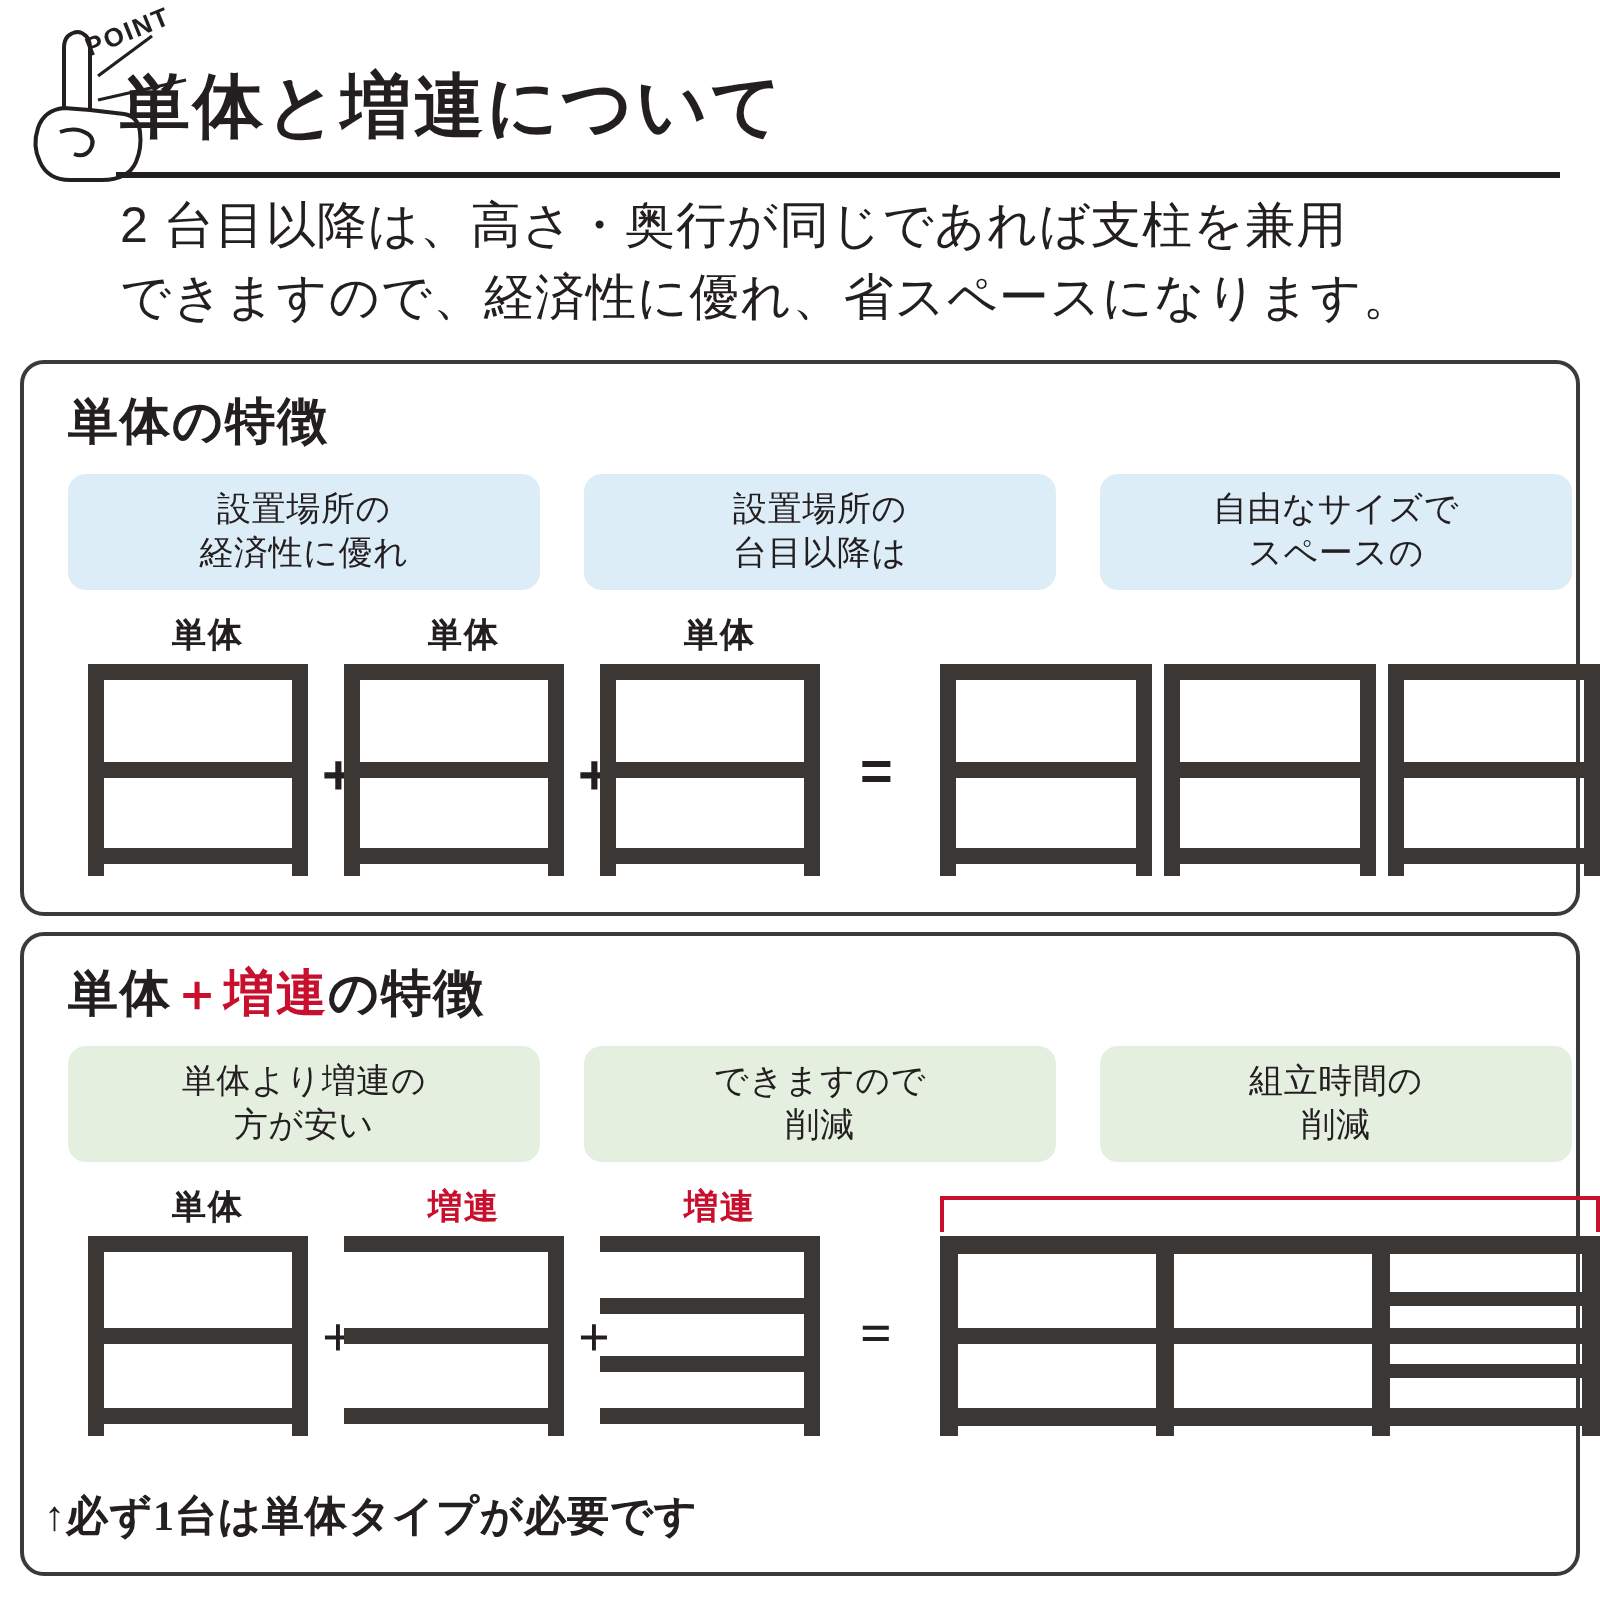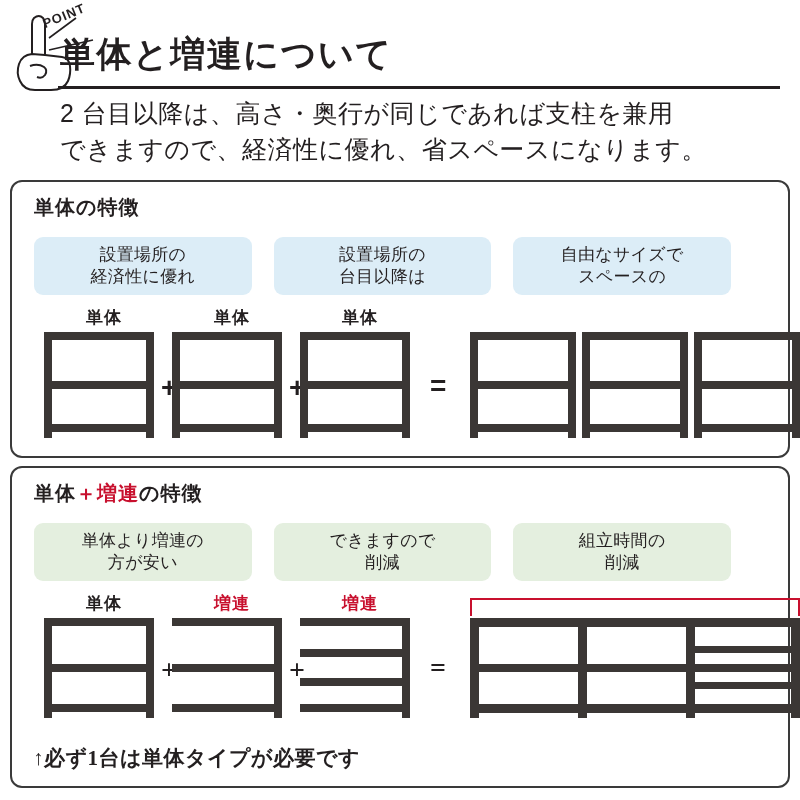--- a/index.html
+++ b/index.html
@@ -42,26 +42,26 @@
   .panel{
     position:absolute;left:10px;width:780px;
     border:2px solid #3a3a3a;border-radius:12px;
     background:#ffffff;box-sizing:border-box;
   }
   #panel-single{top:180px;height:278px;}
   #panel-combo{top:466px;height:322px;font-family:Liberation Serif, serif;}
 
   .panel-title{
     position:absolute;left:22px;top:12px;
-    font-size:20px;font-weight:700;letter-spacing:1px;color:#231f20;
+    font-size:25px;font-weight:700;letter-spacing:1px;color:#231f20;
   }
   .red{color:#c8102e;}
 
   
-  .pill-row{position:absolute;left:22px;top:55px;width:697px;display:flex;gap:22px;}
+  .pill-row{position:absolute;left:22px;top:55px;width:752px;display:flex;gap:22px;}
   .pill{
     flex:1;height:58px;border-radius:9px;
     display:flex;flex-direction:column;align-items:center;justify-content:center;
     font-size:17px;line-height:1.32;letter-spacing:0.3px;color:#231f20;
     text-align:center;
   }
   .pill-blue{background:#dcedf7;}
   .pill-green{background:#e4efdf;}
 
   
@@ -87,21 +87,21 @@
   
   .connect-wrap{position:absolute;}
   .connect-line{position:absolute;background:#c8102e;}
   .connect-badge{
     position:absolute;background:#c8102e;color:#ffffff;
     font-size:18px;font-weight:700;letter-spacing:2px;
     display:flex;align-items:center;justify-content:center;
   }
 
   .footnote{
-    position:absolute;left:21px;bottom:14px;
+    position:absolute;left:10px;bottom:14px;
     font-size:21px;font-weight:700;letter-spacing:0.5px;color:#231f20;
   }
 </style>
 </head>
 <body>
 
 <div class="header">
 
   <div class="point-icon">
     <svg width="105" height="88" viewBox="0 0 105 88" xmlns="http://www.w3.org/2000/svg">

